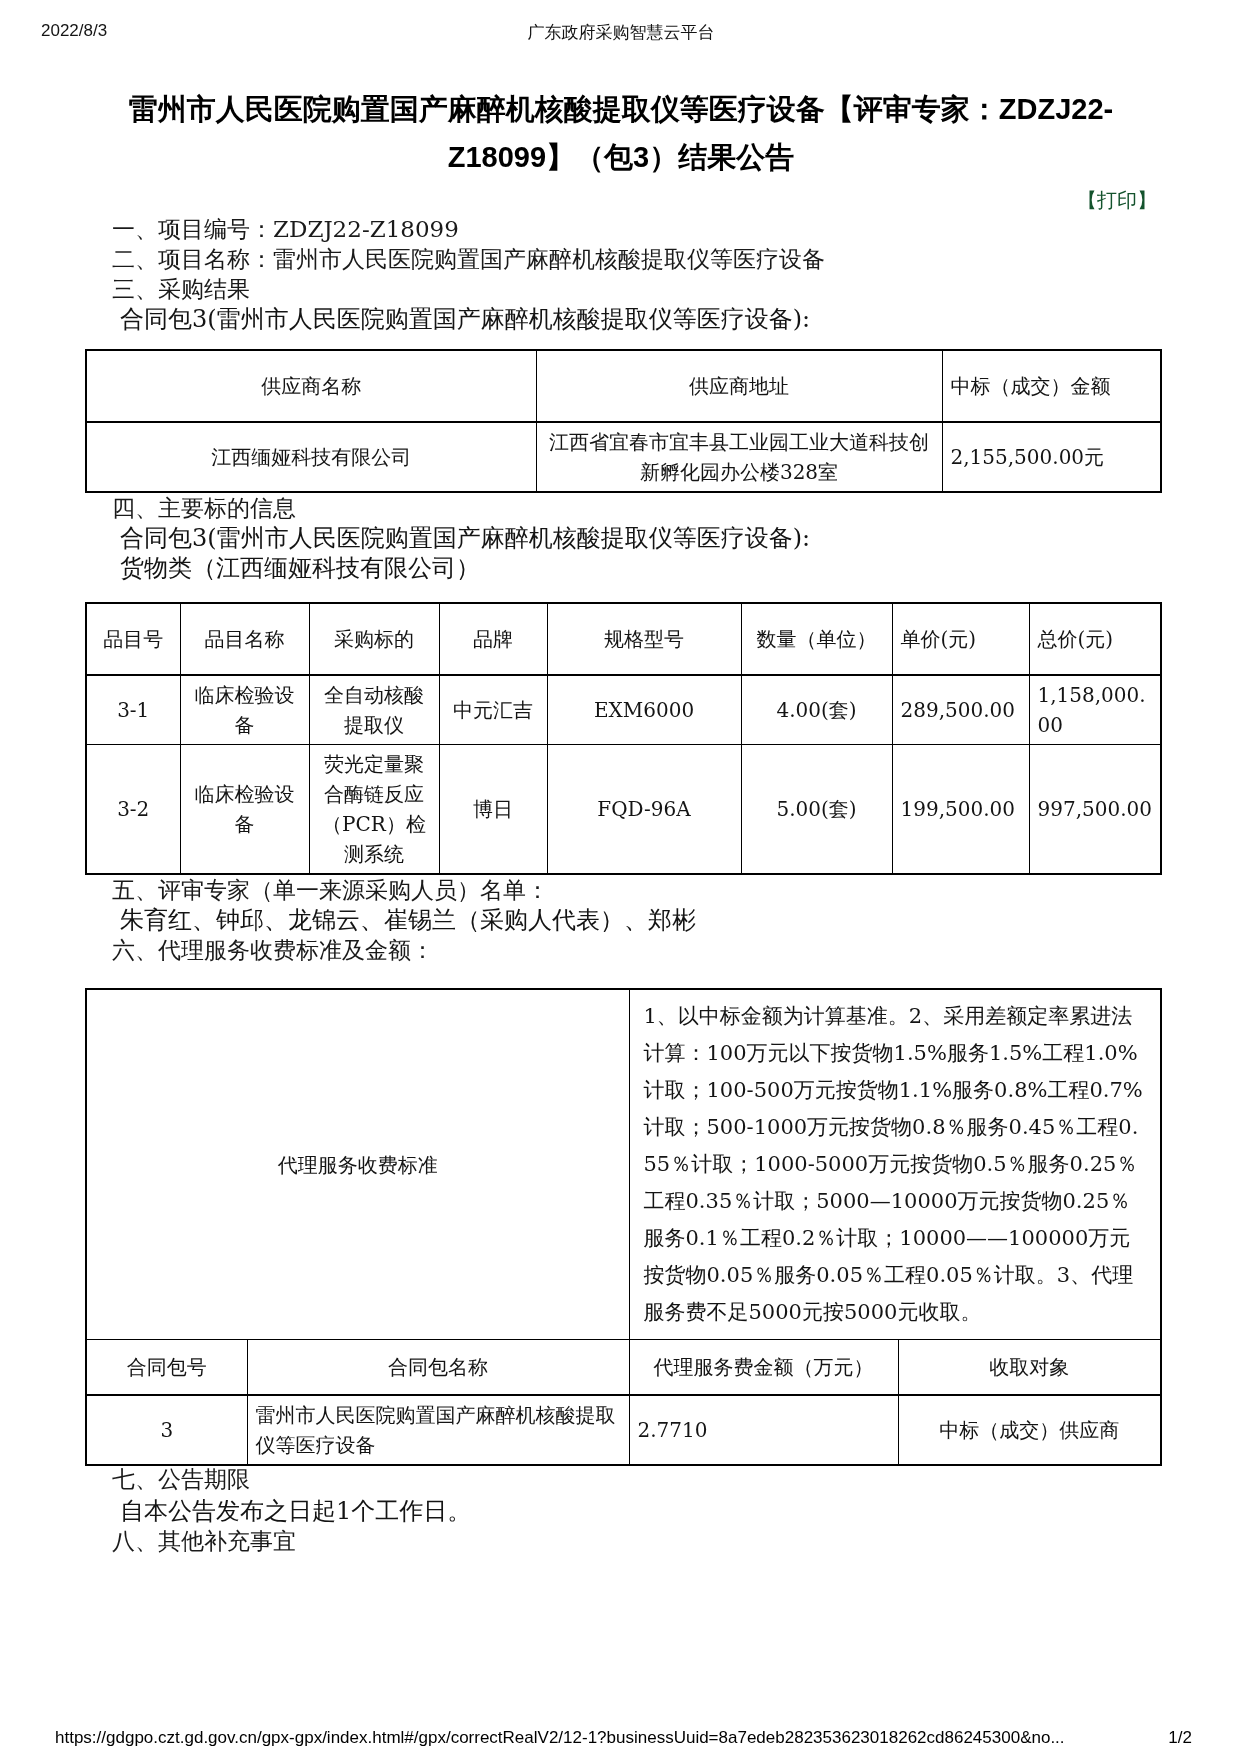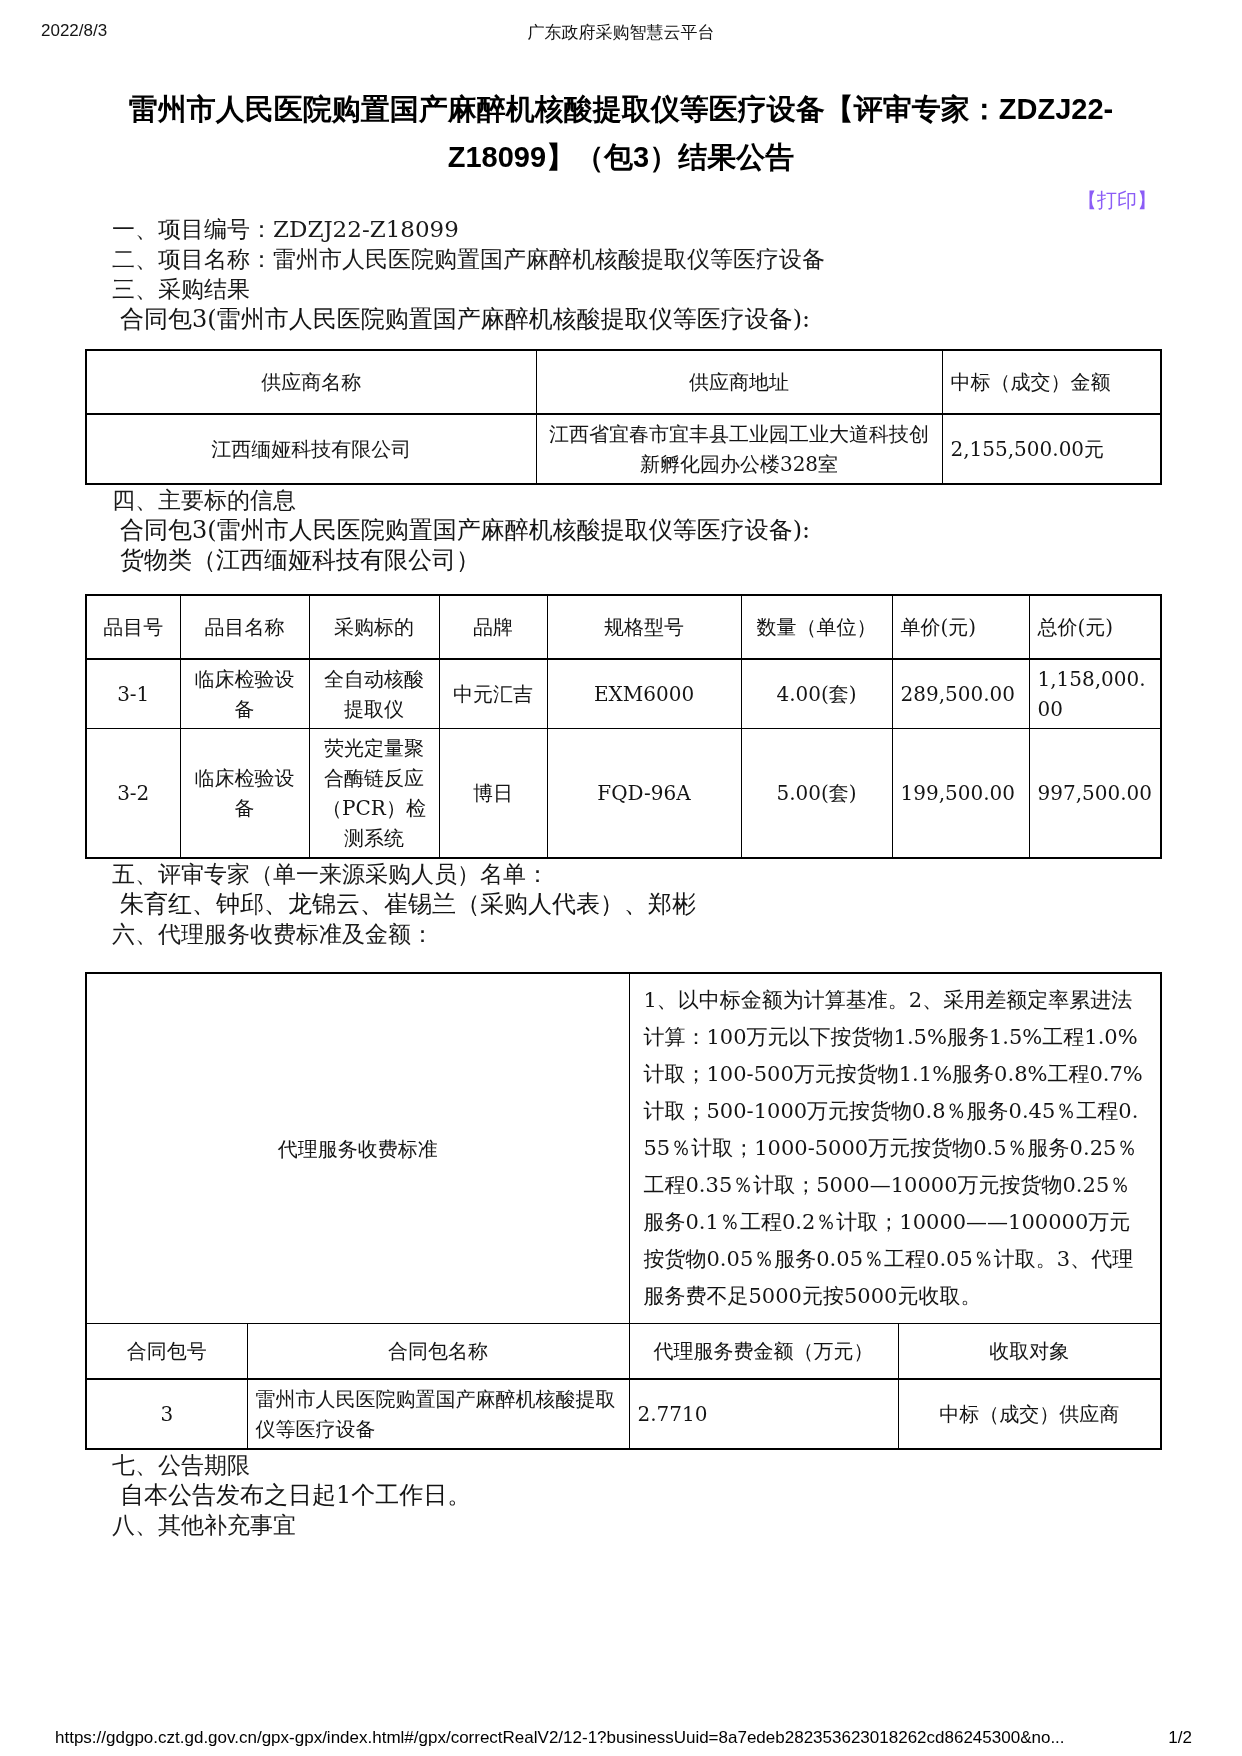--- a/index.html
+++ b/index.html
@@ -16,36 +16,36 @@
   }
   .topbar .platform { text-align:center; }
 
   
   .title {
     margin:40px 88px 0 88px; text-align:center;
     font-family:"Liberation Sans","DejaVu Sans",sans-serif;
     font-weight:700; font-size:29px; line-height:48px; color:#000;
   }
   .print-row { margin:6px 85px 0 0; text-align:right; font-size:20px; }
-  .print-row a { color:#8b5cf6; text-decoration:none; cursor:pointer; }
+  .print-row a { color:#14532d; text-decoration:none; cursor:pointer; }
 
   
   h2.sec { margin:0 0 0 112px; font-size:23px; font-weight:400; line-height:30px; color:#1a1a1a; }
   p.para { margin:0 0 0 120px; font-size:24px; line-height:30px; }
   .g1 { margin-top:45px; } .g2 { margin-top:33px; } .g3 { margin-top:33px; }
   .gp1 { margin-top:14px; } .g4 { margin-top:28px; } .gp2 { margin-top:11px; }
   .g5 { margin-top:29px; } .gp4 { margin-top:11px; } .g6 { margin-top:18px; }
-  .g7 { margin-top:31px; } .gp5 { margin-top:11px; } .g8 { margin-top:27px; }
+  .g7 { margin-top:31px;font-family:Liberation Mono, monospace; } .gp5 { margin-top:11px; } .g8 { margin-top:27px; }
 
   
   table { border-collapse:collapse; table-layout:fixed; margin-left:85px; width:1075px; border:2px solid #000; margin-top:15px; }
   td,th { border:1px solid #000; font-size:20px; font-weight:400; text-align:center;
           padding:4px 8px; line-height:30px; vertical-align:middle; word-break:break-all; }
   tr.hdr td, tr.hdr th { border-bottom:2px solid #000; }
-  .h56 { height:64px;margin-left:21px; } .h62 { height:62px; } .h60 { height:60px; } .h85 { height:85px; }
+  .h56 { height:72px;margin-left:21px; } .h62 { height:62px; } .h60 { height:60px; } .h85 { height:85px; }
   .h294 { height:294px; } .h55 { height:55px; } .h58 { height:58px; }
   .ta-r { text-align:left; }
   .ta-l { text-align:left; }
   .items-table { margin-top:19px; }
   .fee-table { margin-top:23px; }
   .fee-table .std-text {
     text-align:left; line-height:37px; font-size:21px;
     padding:8px 12px 8px 14px; word-break:break-all; vertical-align:middle;
   }
   .fee-table .fee-amount { padding-right:55px; }

